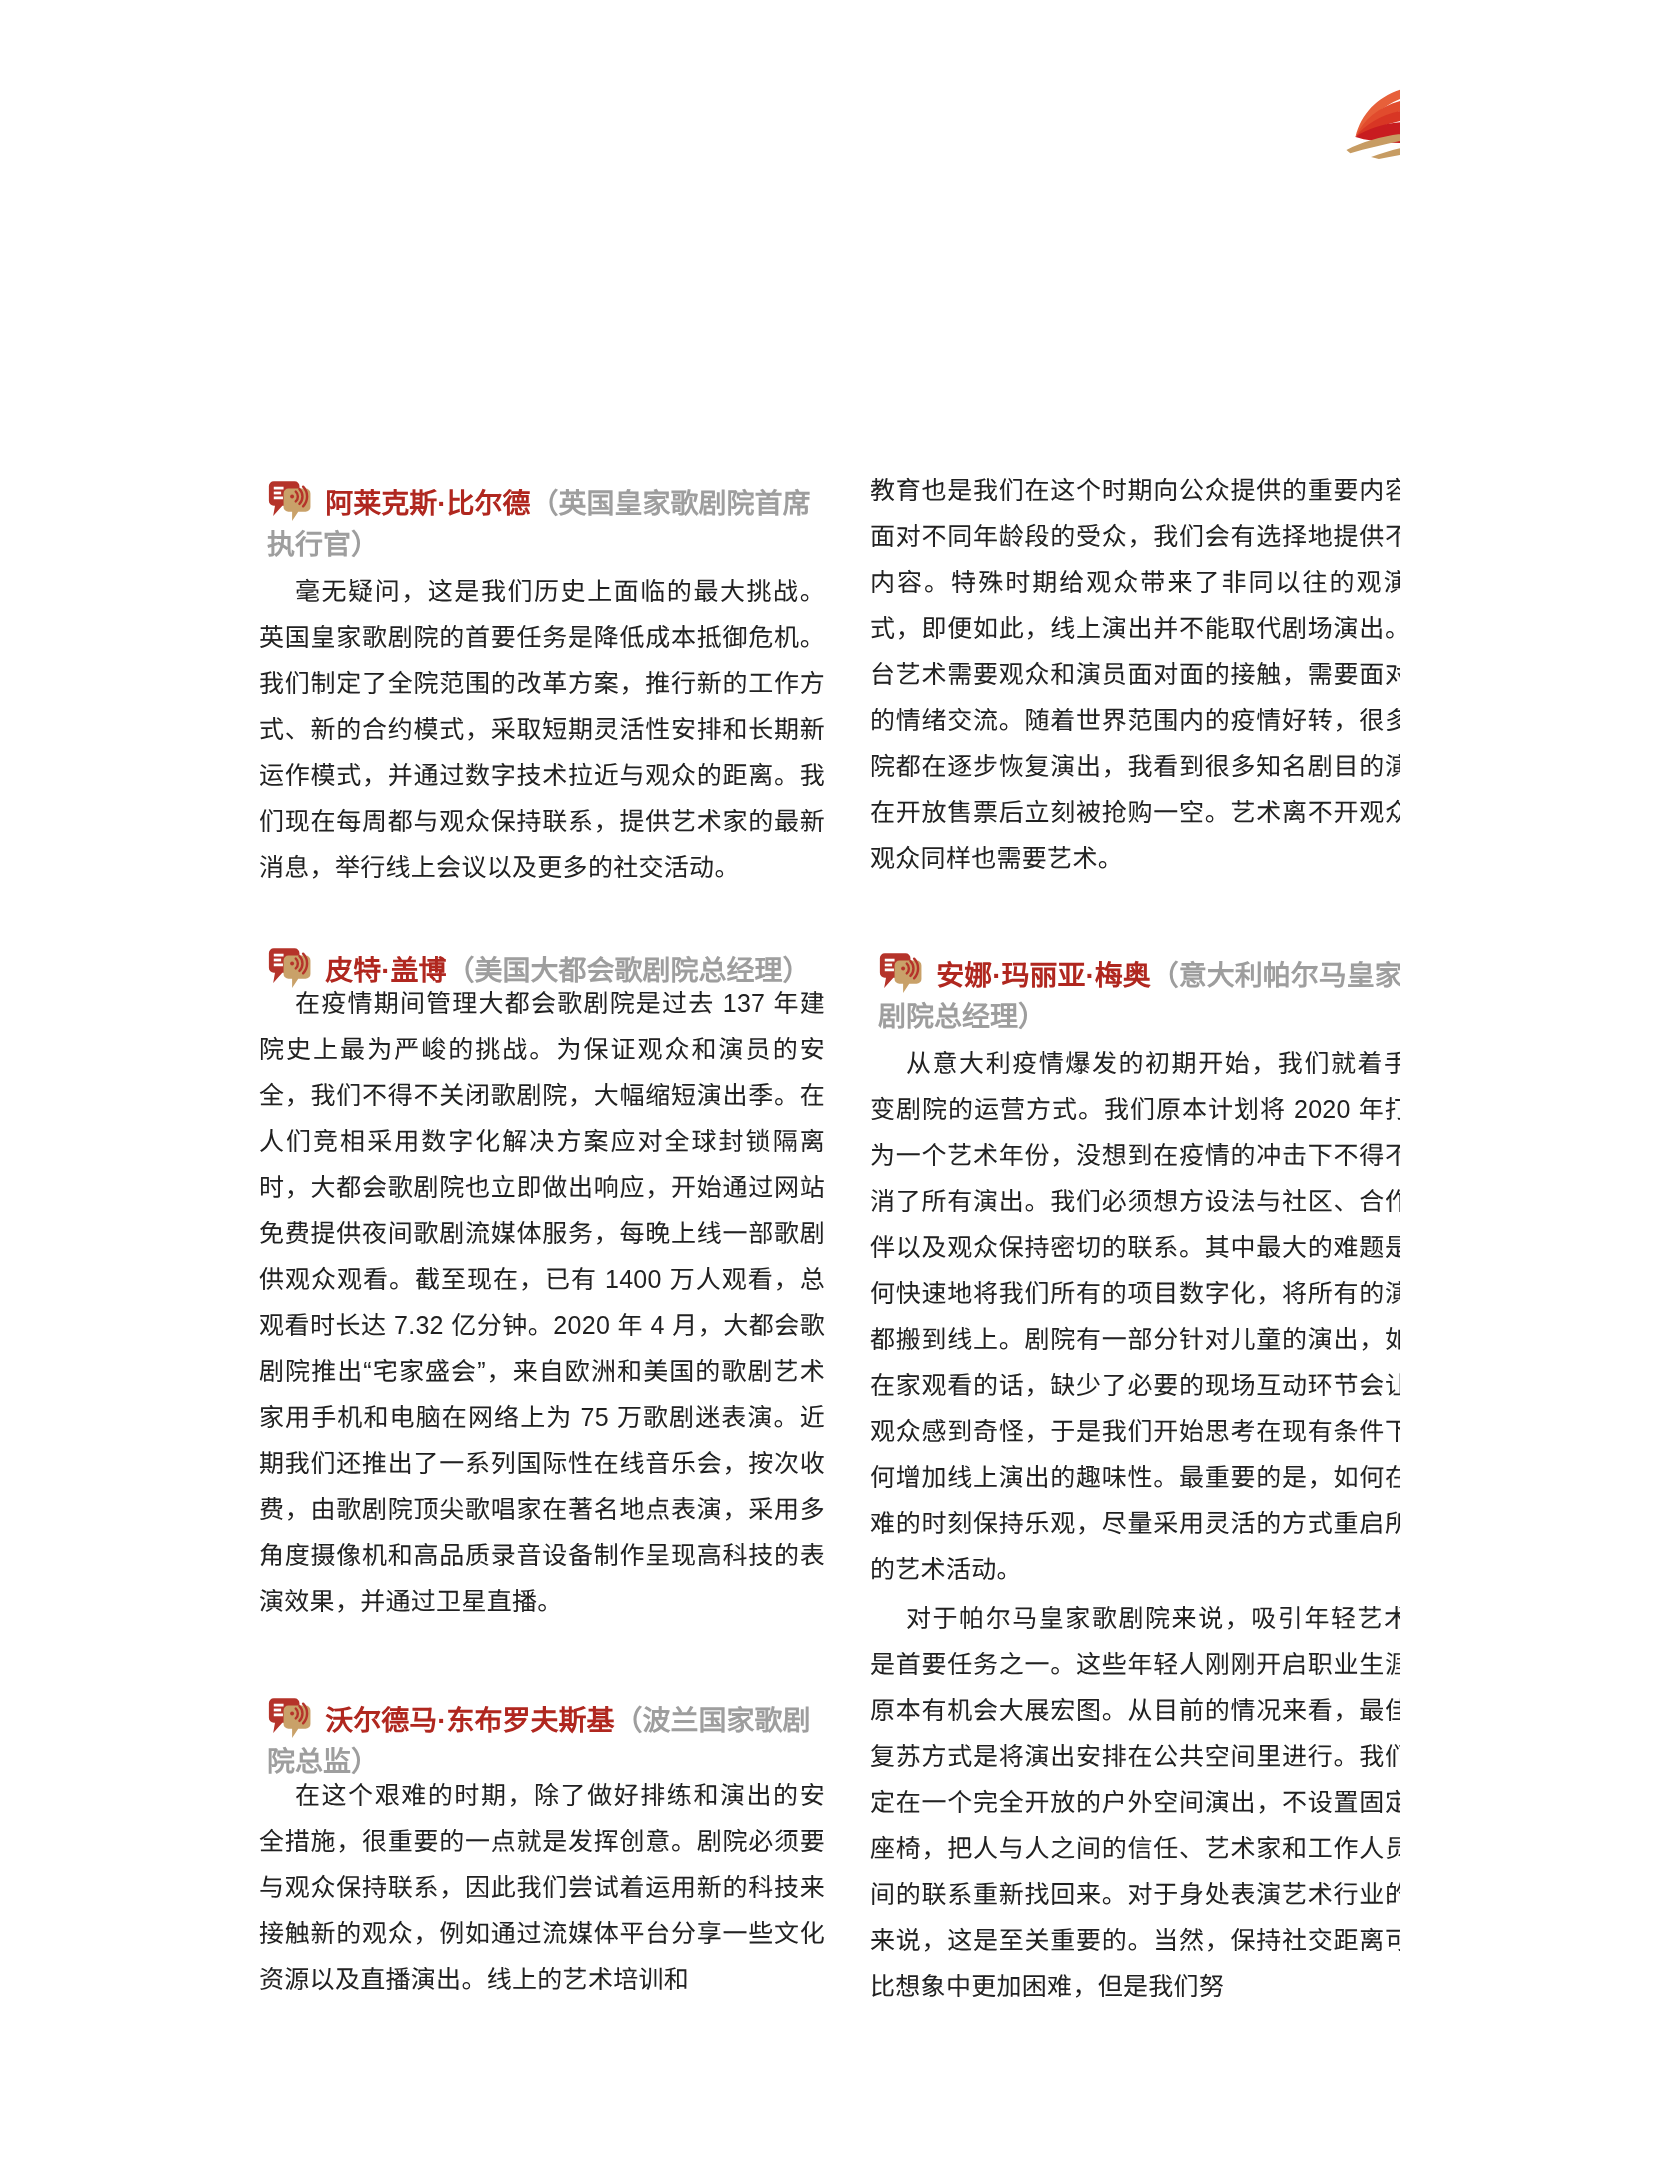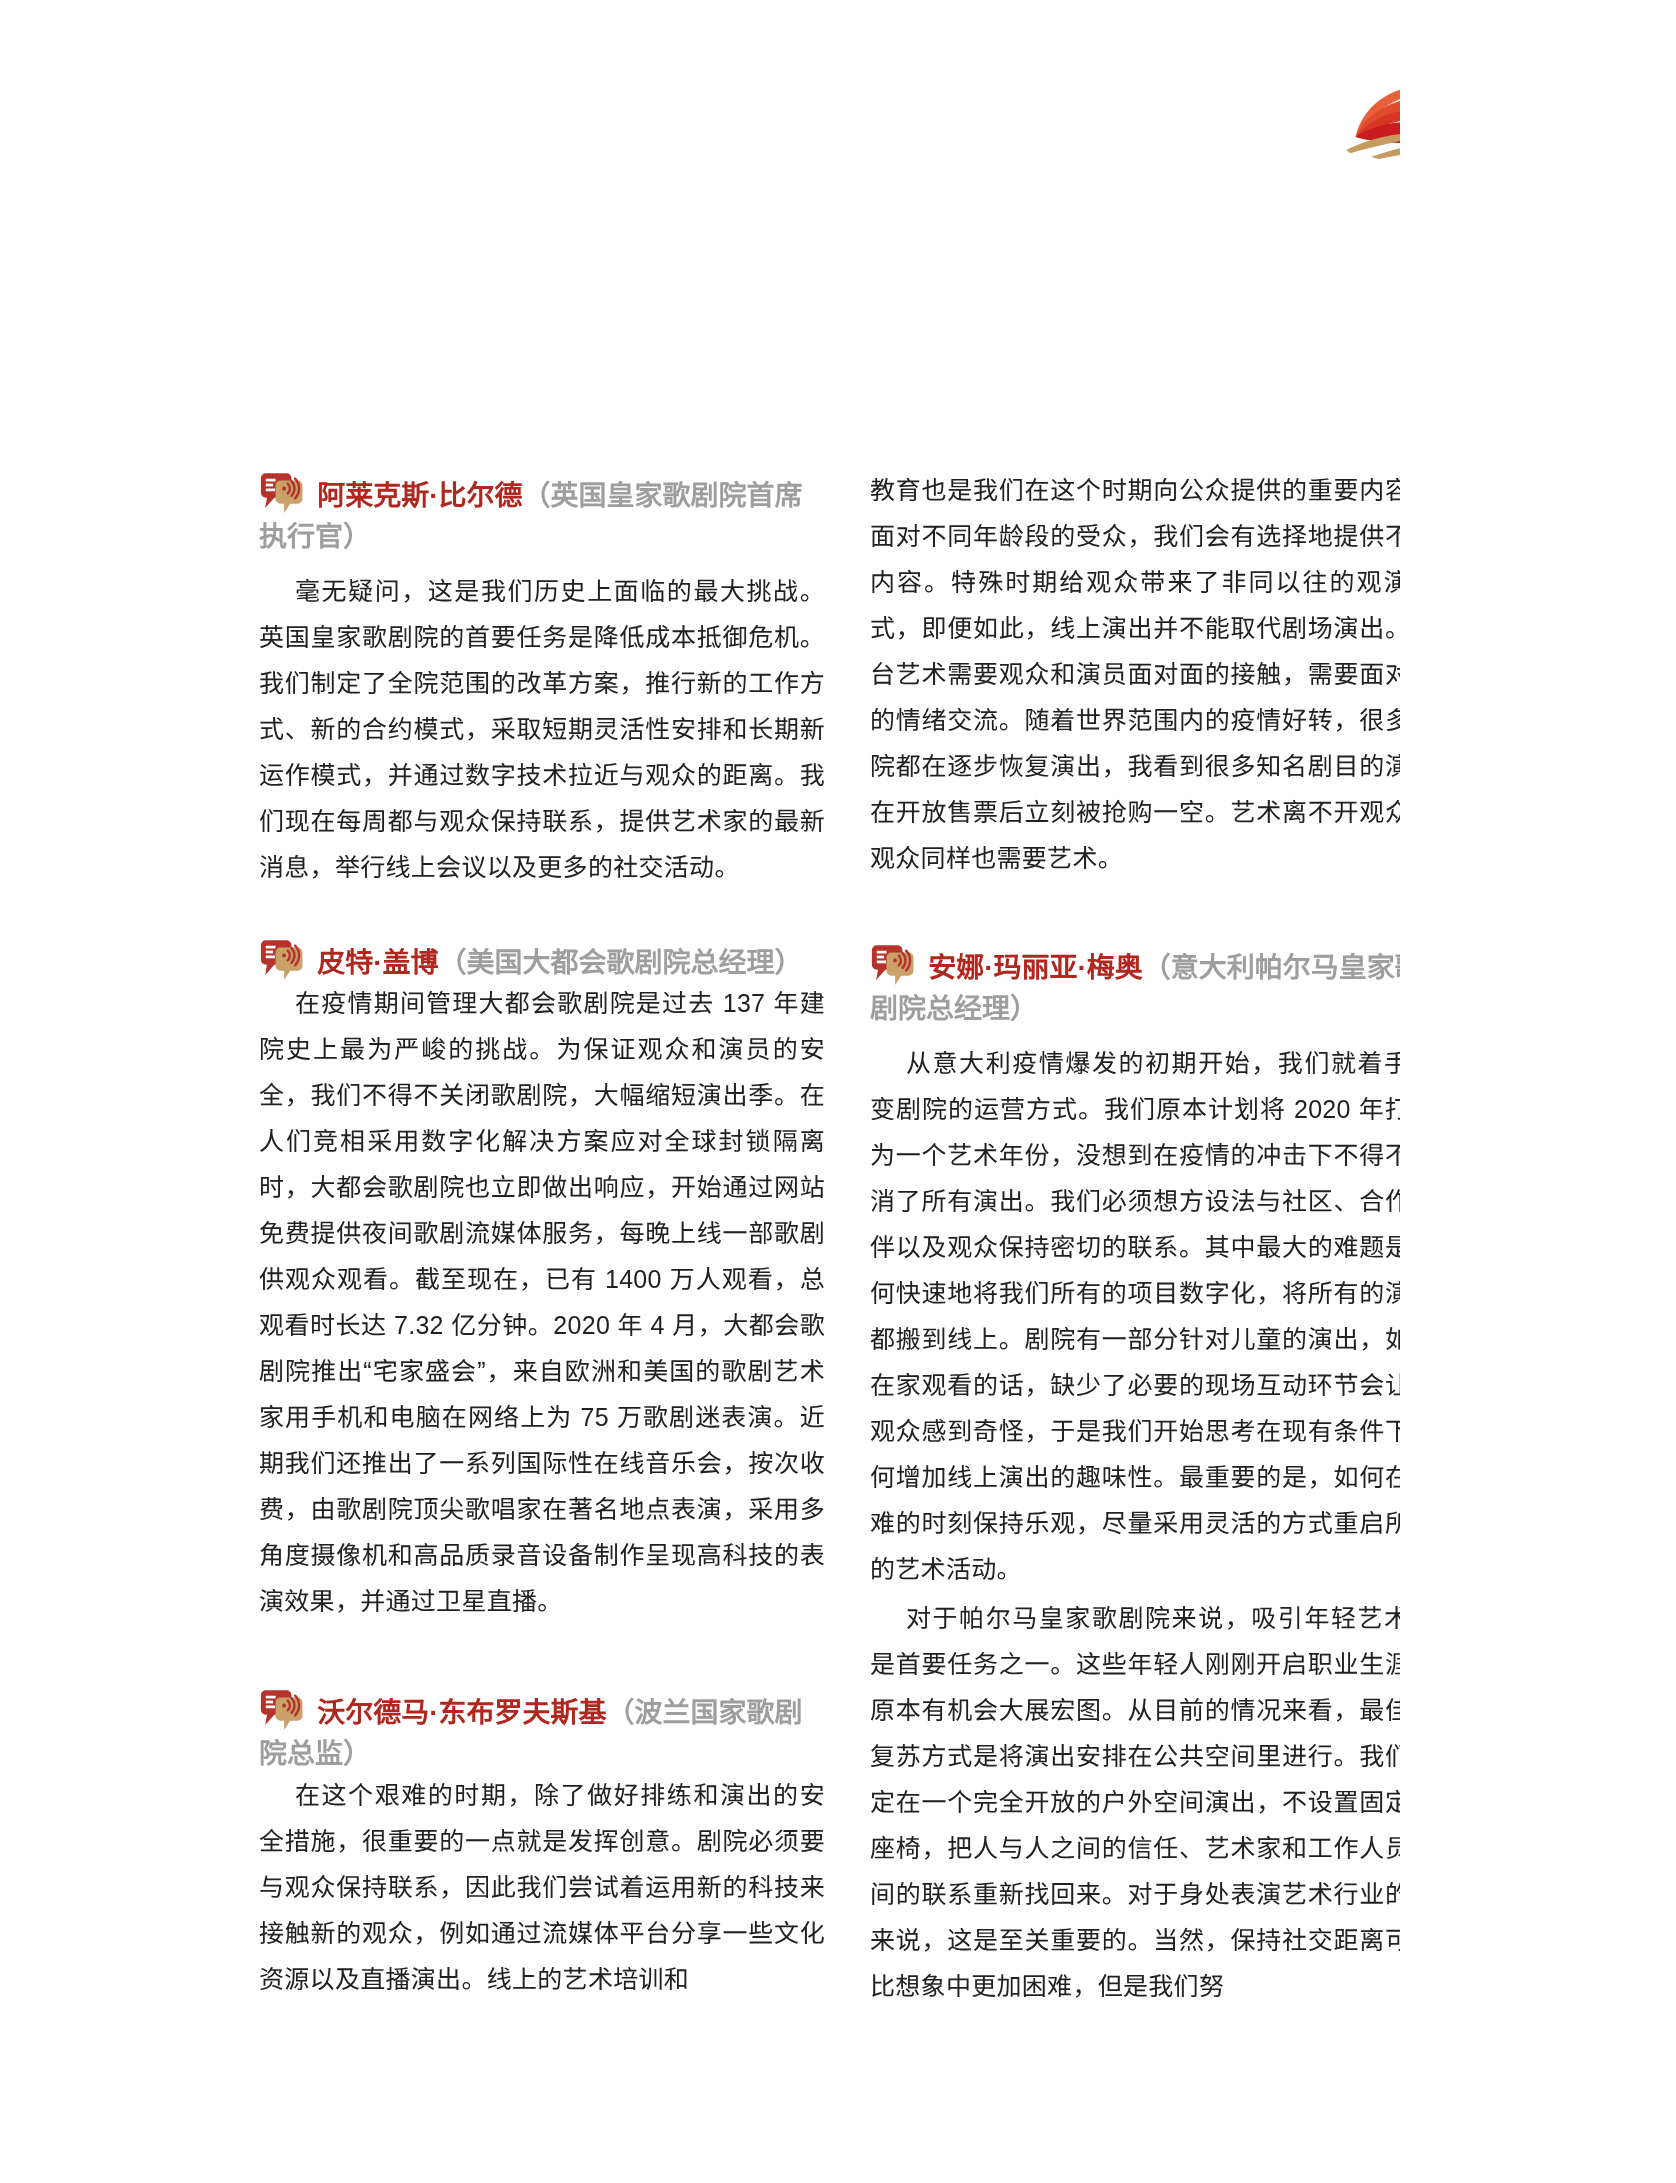--- a/index.html
+++ b/index.html
@@ -14,21 +14,21 @@
   #col-right { left:870px; }
 
   .body-para {
     position:absolute; left:0; width:100%; margin:0;
     font-size:25px; line-height:46px; letter-spacing:0.3px;
     text-align:justify; color:var(--body_text,#212121);
   }
   .body-para.indent { text-indent:36px; }
 
   .speaker-heading {
-    position:absolute; left:0; width:100%; margin:0;
+    position:absolute; left:0; width:100%; margin:8px;
     font-size:28px; line-height:41px; font-weight:700; text-align:left;
   }
   .speaker-name  { color:var(--accent_red,#b0271f); }
   .speaker-affil { color:var(--affiliation_gray,#9e9e9e); }
   .bubble-icon { display:inline-block; width:49px; height:44px; margin-right:9.2px; vertical-align:-10.6px; }
   .bubble-icon svg { width:100%; height:100%; display:block; }
 
   
   .logo { position:absolute; left:1344px; top:71px; width:251px; height:106px; }
   .logo-fan { position:absolute; left:0; top:1.3px; width:110px; height:87px; }

